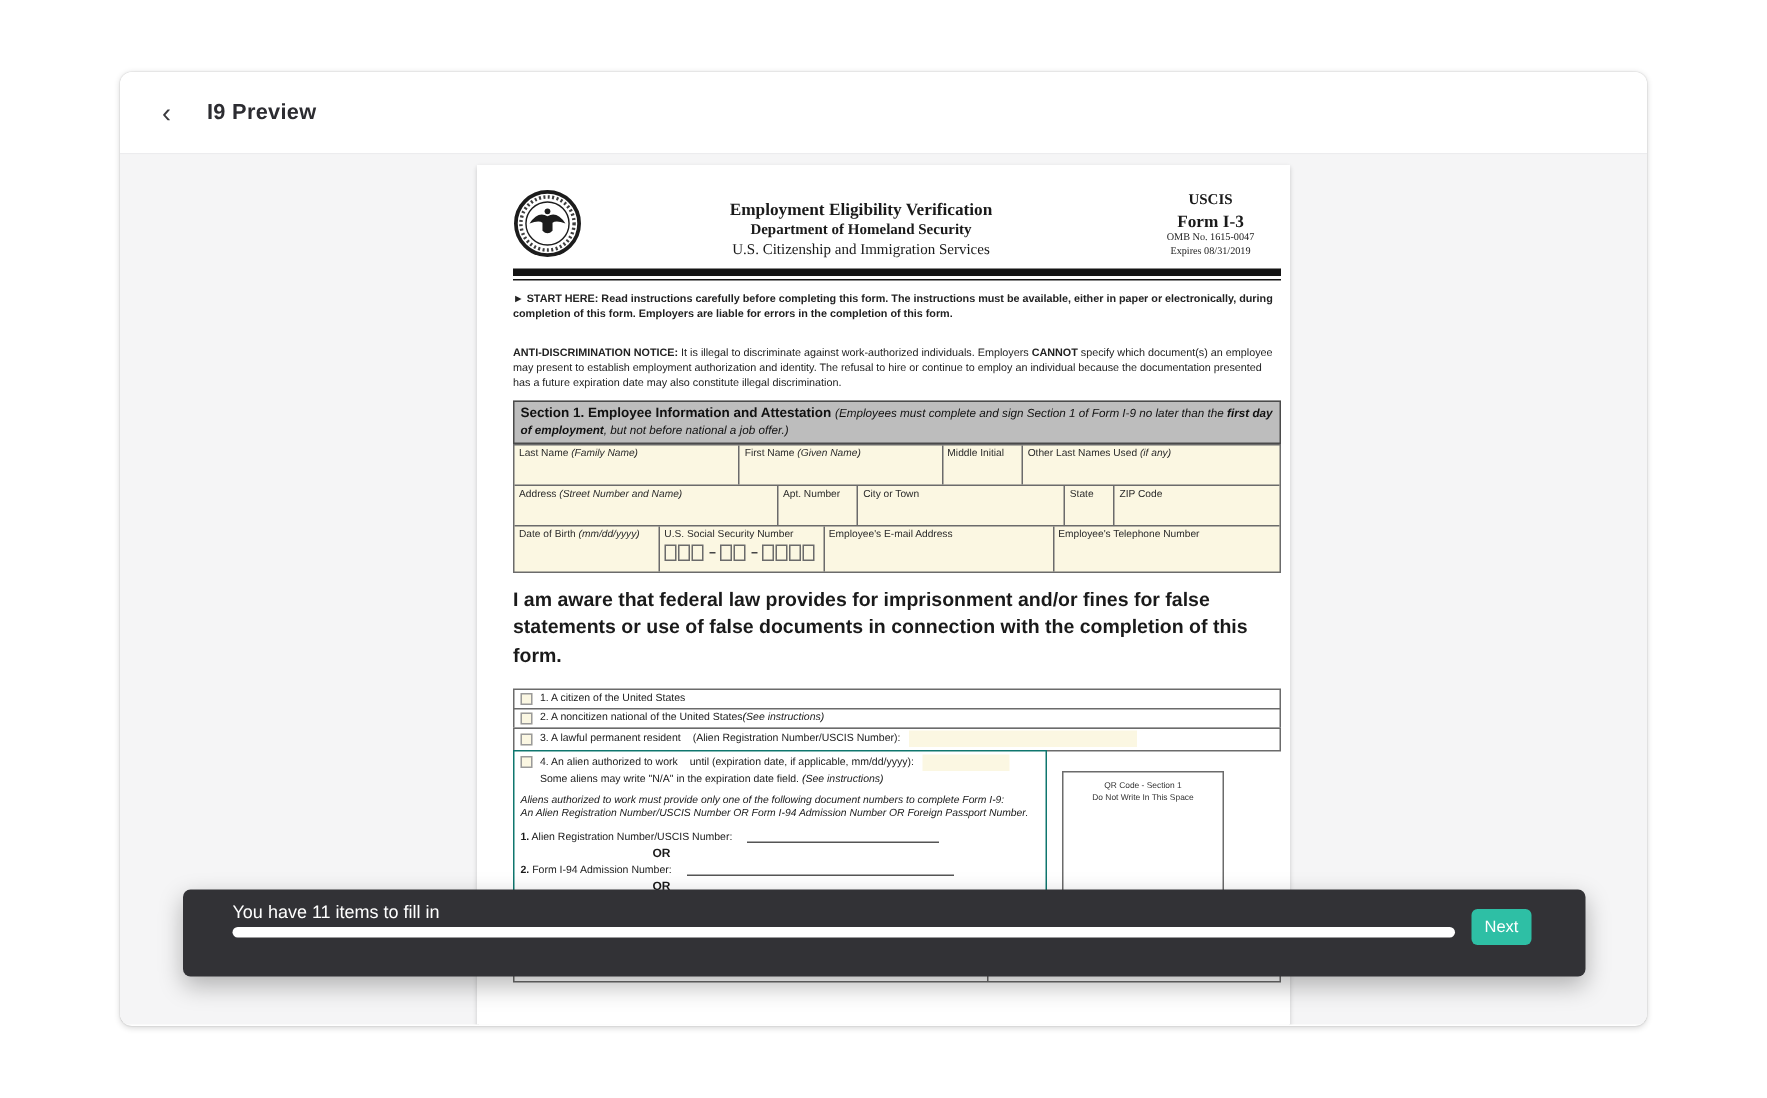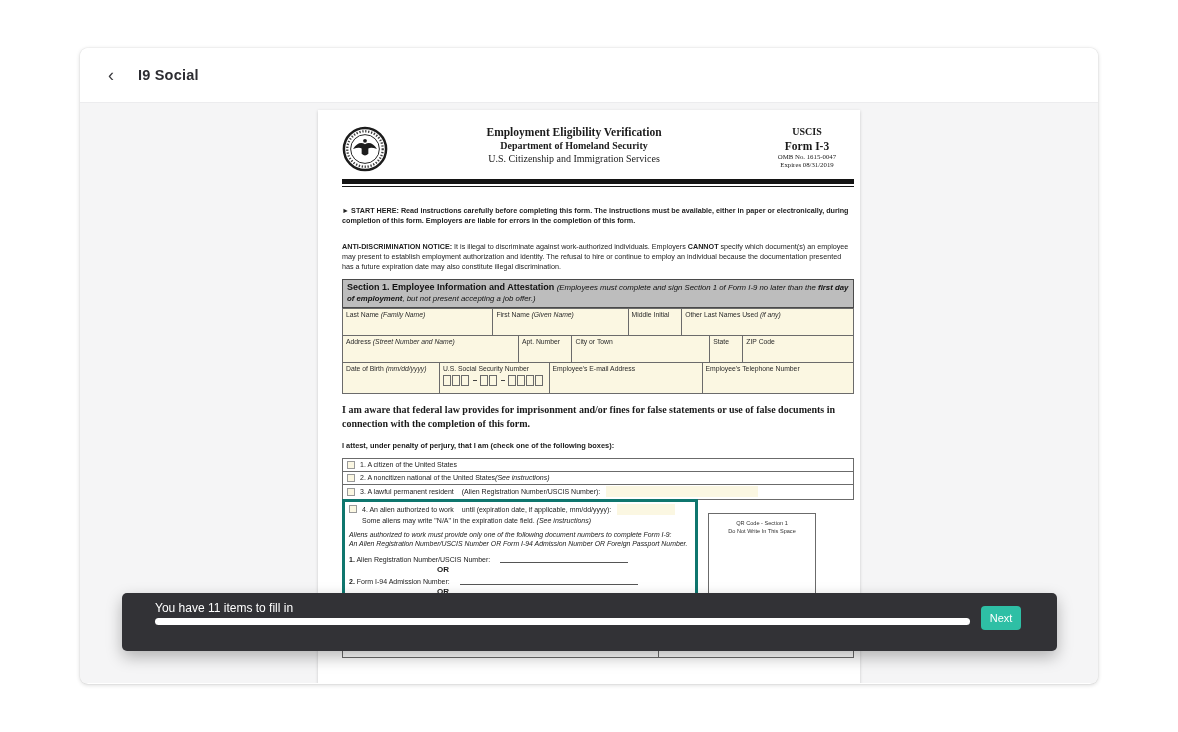--- a/index.html
+++ b/index.html
@@ -21,34 +21,34 @@
   .back-btn { font-size:18px; color:#3a3a3e; margin-right:24px; line-height:1; cursor:pointer; }
   .page-title { font-size:14.5px; font-weight:700; color:#2c2c31; letter-spacing:.2px; }
   .card-body { position:relative; height:580px; background:#f5f5f6; overflow:hidden; }
 
   
   .doc {
     position:absolute; left:238px; top:7px; width:542px; min-height:660px;
     background:#fff; box-shadow:0 1px 3px rgba(0,0,0,.18);
     padding:16px 6px 0 24px; color:#1a1a1a;
   }
-  .masthead { display:flex; align-items:flex-start; font-family:"Liberation Serif", serif; }
+  .masthead { display:flex; align-items:flex-end; font-family:"Liberation Serif", serif; }
   .seal { width:46px; height:46px; flex:0 0 auto; }
   .mast-center { flex:1; text-align:center; padding:0 6px; }
   .mast-title { font-size:11.5px; font-weight:700; }
   .mast-dept  { font-size:10px;  font-weight:700; margin-top:2px; }
   .mast-line3 { font-size:10px; margin-top:2px; }
   .mast-right { width:94px; text-align:center; line-height:1.25; }
   .mast-uscis  { font-size:10px;  font-weight:700; }
   .mast-formno { font-size:11.5px; font-weight:700; }
   .mast-omb, .mast-exp { font-size:6.8px; }
   .rule-thick { height:5px; background:#141414; margin-top:7px; }
   .rule-thin  { height:1px; background:#141414; margin-top:2px; }
 
-  .p-start { margin-top:19px; font-size:7.2px; font-weight:700; line-height:1.32; color:#222; }
+  .p-start { margin-top:7px; font-size:7.2px; font-weight:700; line-height:1.32; color:#222; }
   .p-anti  { margin-top:17px; font-size:7.2px; line-height:1.38; color:#222; }
   .p-anti b { font-weight:700; }
 
   .sec1 {
     margin-top:5px; border:1px solid #4a4a4a; background:var(--section-bg,#bdbdbd);
     padding:2px 4px 3px; font-size:7.8px; line-height:1.32; color:#111;
   }
   .sec1 .ttl { font-weight:700; font-size:9px;margin-top:24px; }
   .it { font-style:italic; }
   .bit { font-style:italic; font-weight:700; }
@@ -58,34 +58,34 @@
   .frow:last-child { border-bottom:none; }
   .fcell { border-right:1px solid #6b6b6b; padding:2px 3px; font-size:6.8px; color:#2b2b2b; overflow:hidden; }
   .fcell:last-child { border-right:none; }
   .frow-a .fcell { height:26px; }
   .frow-b .fcell { height:26px; }
   .frow-c .fcell { height:30px; }
   .ssn-boxes { display:flex; align-items:center; margin-top:3px; }
   .ssn-box { width:8px; height:11px; border:1px solid #6b6b6b; margin-right:1px; background:transparent; }
   .ssn-dash { width:4px; height:1px; background:#444; margin:0 3px; }
 
-  .p-aware  { margin-top:9px; font-size:10px; font-weight:700; line-height:1.4;font-family:Liberation Serif, serif; }
+  .p-aware  { margin-top:9px; font-size:13px; font-weight:700; line-height:1.4; }
   .p-attest { margin-top:6px; font-size:7.4px; font-weight:700; }
 
   .cbrow {
     border:1px solid #6b6b6b; margin-top:-1px; display:flex; align-items:center;
     padding:2px 4px; font-size:7px; color:#222; background:#fff;
   }
   .cbrow.first { margin-top:3px; }
   .cb { width:8px; height:8px; border:1px solid #9a9a9a; background:var(--field-bg,#fbf7e2); margin-right:5px; flex:0 0 auto; }
   .gap8 { display:inline-block; width:8px; }
   .yellow-input { display:inline-block; background:var(--field-bg,#fbf7e2); height:11px; margin-left:6px; }
 
   .split { display:flex; margin-top:-1px; align-items:flex-start; }
-  .left-col { width:356px; border:3px solid #0f766e; padding:2px 4px 6px; background:#fff; }
+  .left-col { width:356px; border:1px solid #0f766e; padding:2px 4px 6px; background:#fff; }
   .row4-line1 { display:flex; align-items:center; font-size:7px; }
   .row4-line2 { font-size:7px; margin-left:13px; margin-top:2px; }
   .alien-note { margin-top:6px; font-size:6.9px; font-style:italic; line-height:1.4; }
   .docnum { margin-top:6px; font-size:7px; }
   .docnum .line { margin-top:3px; }
   .docnum b.num { font-weight:700; }
   .uline { display:inline-block; border-bottom:1px solid #555; height:8px; vertical-align:bottom; margin-left:8px; }
   .or-line { font-weight:700; font-size:8px; margin:2px 0 0 88px; }
   .country-line { margin-top:4px; margin-left:12px; font-size:7px; }
   .qr-box {
@@ -120,21 +120,21 @@
     font-size:11px; font-family:"Liberation Sans",sans-serif; display:flex; align-items:center; justify-content:center;
     cursor:pointer;
   }
 </style>
 </head>
 <body>
 
 <div class="card">
   <div class="card-header">
     <span class="back-btn">‹</span>
-    <span class="page-title">I9 Social</span>
+    <span class="page-title">I9 Preview</span>
   </div>
 
   <div class="card-body">
     <div class="doc">
 
       <div class="masthead">
         <svg class="seal" viewBox="0 0 48 48">
           <circle cx="24" cy="24" r="22" fill="none" stroke="#1c1c1c" stroke-width="2.6"></circle>
           <circle cx="24" cy="24" r="18.5" fill="none" stroke="#1c1c1c" stroke-width="2.4" stroke-dasharray="1.4 1.7" opacity="0.85"></circle>
           <circle cx="24" cy="24" r="15" fill="none" stroke="#1c1c1c" stroke-width="1"></circle>
@@ -153,21 +153,21 @@
           <div class="mast-exp">Expires 08/31/2019</div>
         </div>
       </div>
       <div class="rule-thick"></div>
       <div class="rule-thin"></div>
 
       <p class="p-start"><b>► START HERE:</b><span> Read instructions carefully before completing this form. The instructions must be available, either in paper or electronically, during completion of this form. Employers are liable for errors in the completion of this form.</span></p>
       <p class="p-anti"><b>ANTI-DISCRIMINATION NOTICE:</b><span> It is illegal to discriminate against work-authorized individuals. Employers </span><b>CANNOT</b><span> specify which document(s) an employee may present to establish employment authorization and identity. The refusal to hire or continue to employ an individual because the documentation presented has a future expiration date may also constitute illegal discrimination.</span></p>
 
       <div class="sec1">
-        <span class="ttl">Section 1. Employee Information and Attestation </span><span class="it">(Employees must complete and sign Section 1 of Form I-9 no later than the </span><span class="bit">first day of employment</span><span class="it">, but not present accepting a job offer.)</span>
+        <span class="ttl">Section 1. Employee Information and Attestation </span><span class="it">(Employees must complete and sign Section 1 of Form I-9 no later than the </span><span class="bit">first day of employment</span><span class="it">, but not before national a job offer.)</span>
       </div>
 
       <div class="ftable">
         <div class="frow frow-a">
           <div class="fcell" style="width:29.5%"><span>Last Name </span><span class="it">(Family Name)</span></div>
           <div class="fcell" style="width:26.5%"><span>First Name </span><span class="it">(Given Name)</span></div>
           <div class="fcell" style="width:10.5%"><span>Middle Initial</span></div>
           <div class="fcell" style="flex:1"><span>Other Last Names Used </span><span class="it">(if any)</span></div>
         </div>
         <div class="frow frow-b">
@@ -194,21 +194,20 @@
                 <div class="ssn-box"></div>
                 <div class="ssn-box"></div>
             </div>
           </div>
           <div class="fcell" style="width:30%"><span>Employee's E-mail Address</span></div>
           <div class="fcell" style="flex:1"><span>Employee's Telephone Number</span></div>
         </div>
       </div>
 
       <p class="p-aware">I am aware that federal law provides for imprisonment and/or fines for false statements or use of false documents in connection with the completion of this form.</p>
-      <p class="p-attest">I attest, under penalty of perjury, that I am (check one of the following boxes):</p>
 
       <div class="cbrow first">
         <span class="cb"></span>
         <span>1. A citizen of the United States</span>
       </div>
       <div class="cbrow">
         <span class="cb"></span>
         <span>2. A noncitizen national of the United States </span>
           <span class="it">(See instructions)</span>
       </div>

